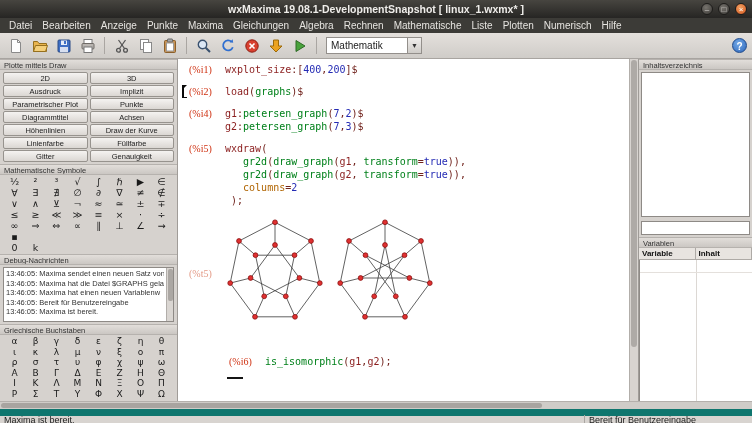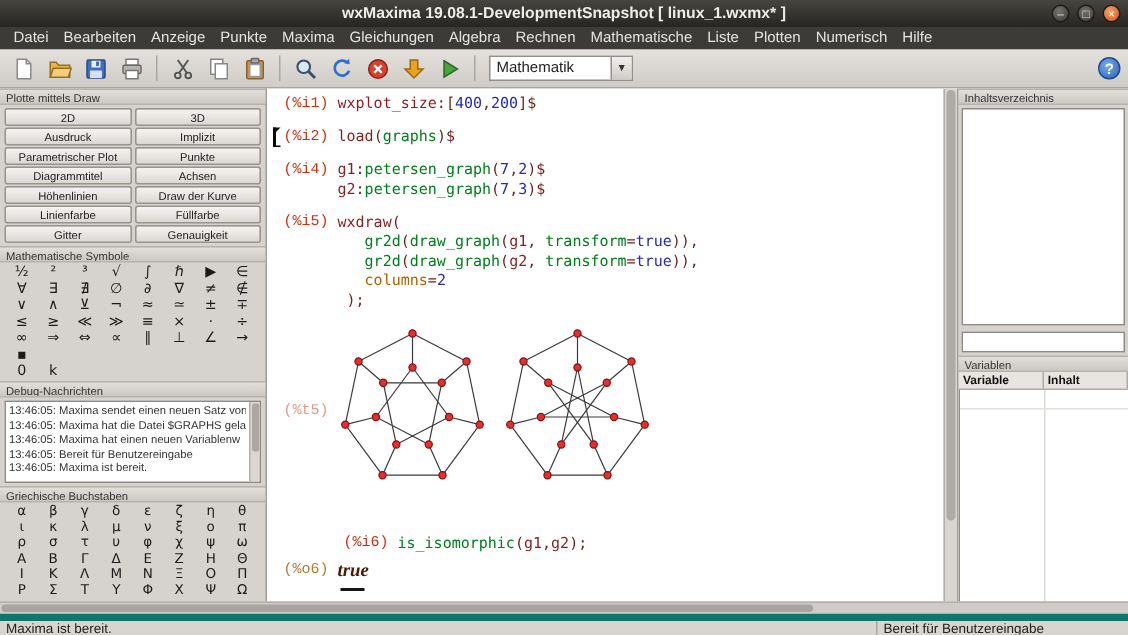--- a/index.html
+++ b/index.html
@@ -59,21 +59,21 @@
   .greek-row .sym { line-height:10.5px; font-size:9px; }
 
   
   .main { flex:1; background:#fff; position:relative; overflow:hidden; padding:4px 12px 0 4px; border-right:1px solid #a09c98; }
   .cell { display:flex; align-items:flex-start; margin-bottom:9px; }
   .bracket { width:7px; flex:0 0 7px; align-self:stretch; position:relative; }
   .bracket.on { border-left:2px solid #0a0a0a; }
   .bracket.on::before { content:""; position:absolute; left:-2px; top:0; width:0; height:0;
                         border-top:5px solid #0a0a0a; border-right:5px solid transparent; }
   .bracket.on::after { content:""; position:absolute; left:-2px; bottom:0; width:5px; height:1.5px; background:#0a0a0a; }
-  .cell-label { width:36px; flex:0 0 36px; font-family:Liberation Mono, monospace; font-size:10px; line-height:13px; white-space:nowrap; }
+  .cell-label { width:36px; flex:0 0 36px; font-family:Liberation Serif, serif; font-size:10px; line-height:13px; white-space:nowrap; }
   .cell-body { font-family:"DejaVu Sans Mono",monospace; font-size:10px; line-height:13px; color:#333; }
   .code-line { white-space:pre; }
   .cell-graphs { margin-top:2px; margin-bottom:24px; }
   .cell-graphs .cell-label { align-self:center; }
   .graph-row { display:flex; gap:10px; }
   .graph-box { display:block; }
   .result-text { font-family:"Liberation Serif",serif; font-style:italic; font-weight:bold; font-size:12.5px; color:#4a1505; }
   .cell-result { margin-top:-4px; margin-bottom:4px; }
   .caret { margin:2px 0 0 45px; width:16px; height:2px; background:#151515; }
   .vscroll { position:absolute; right:0; top:0; width:9px; height:100%; background:#d8d4d0; border-left:1px solid #b2aeaa; }
@@ -86,21 +86,21 @@
                font-family:"Liberation Sans",sans-serif; width:calc(100% - 4px); }
   .vars-header { display:flex; height:12px; border-bottom:1px solid #aeaaa6; background:#e8e4e0; }
   .vars-header .hc { flex:1; font-size:8px; font-weight:bold; color:#111; padding:1px 0 0 3px; border-right:1px solid #aeaaa6; }
   .vars-body { flex:1; background:#fff; border-left:1px solid #8e8a86; position:relative; }
   .vars-divider { position:absolute; left:50%; top:0; bottom:0; width:1px; background:#dcd8d4; }
   .vars-rowline { position:absolute; left:0; right:0; top:12px; height:1px; background:#e4e0dc; }
 
   
   .hscroll { height:8px; background:#cfccc8; border-top:1px solid #b4b0ac; position:relative; flex:0 0 8px; }
   .hthumb { position:absolute; left:1px; top:1px; height:5px; width:72%; background:#a8a4a0; border-radius:3px; }
-  .statusbar { height:14px; background:#d8d4d0; border-top:5px solid #0f766e; display:flex; align-items:center;
+  .statusbar { height:14px; background:#d8d4d0; border-top:7px solid #0f766e; display:flex; align-items:center;
                font-size:9px; color:#222; flex:0 0 14px; }
   .status-left { flex:1; padding-left:4px; white-space:nowrap; }
   .status-right { width:168px; border-left:1px solid #aaa6a2; padding-left:4px; white-space:nowrap; }
 </style>
 </head>
 <body>
 
 <div class="app">
 
   <div class="titlebar">
@@ -499,25 +499,20 @@
               </div>
             </div>
           </div>
           <div class="cell">
             <div class="bracket"></div>
             <div class="cell-label" style="color: rgb(207, 48, 16); margin-left: 40px;">(%i6)</div>
             <div class="cell-body">
               <div class="code-line"><span style="color: rgb(0, 128, 26);">is_isomorphic</span><span style="color: rgb(112, 34, 28);">(</span><span style="color: rgb(139, 30, 30);">g1</span><span style="color: rgb(112, 34, 28);">,</span><span style="color: rgb(139, 30, 30);">g2</span><span style="color: rgb(112, 34, 28);">);</span></div>
             </div>
           </div>
-          <div class="cell cell-result">
-            <div class="bracket"></div>
-            <div class="cell-label" style="color: rgb(173, 124, 52);">(%o6)</div>
-            <div class="cell-body"><span class="result-text">true</span></div>
-          </div>
         </div>
       <div class="caret"></div>
       <div class="vscroll">
           <div class="vthumb"></div>
         </div>
     </div>
 
     <div class="sidebar-right">
       <div class="pane-caption">Inhaltsverzeichnis</div>
       <div class="toc-list"></div>

